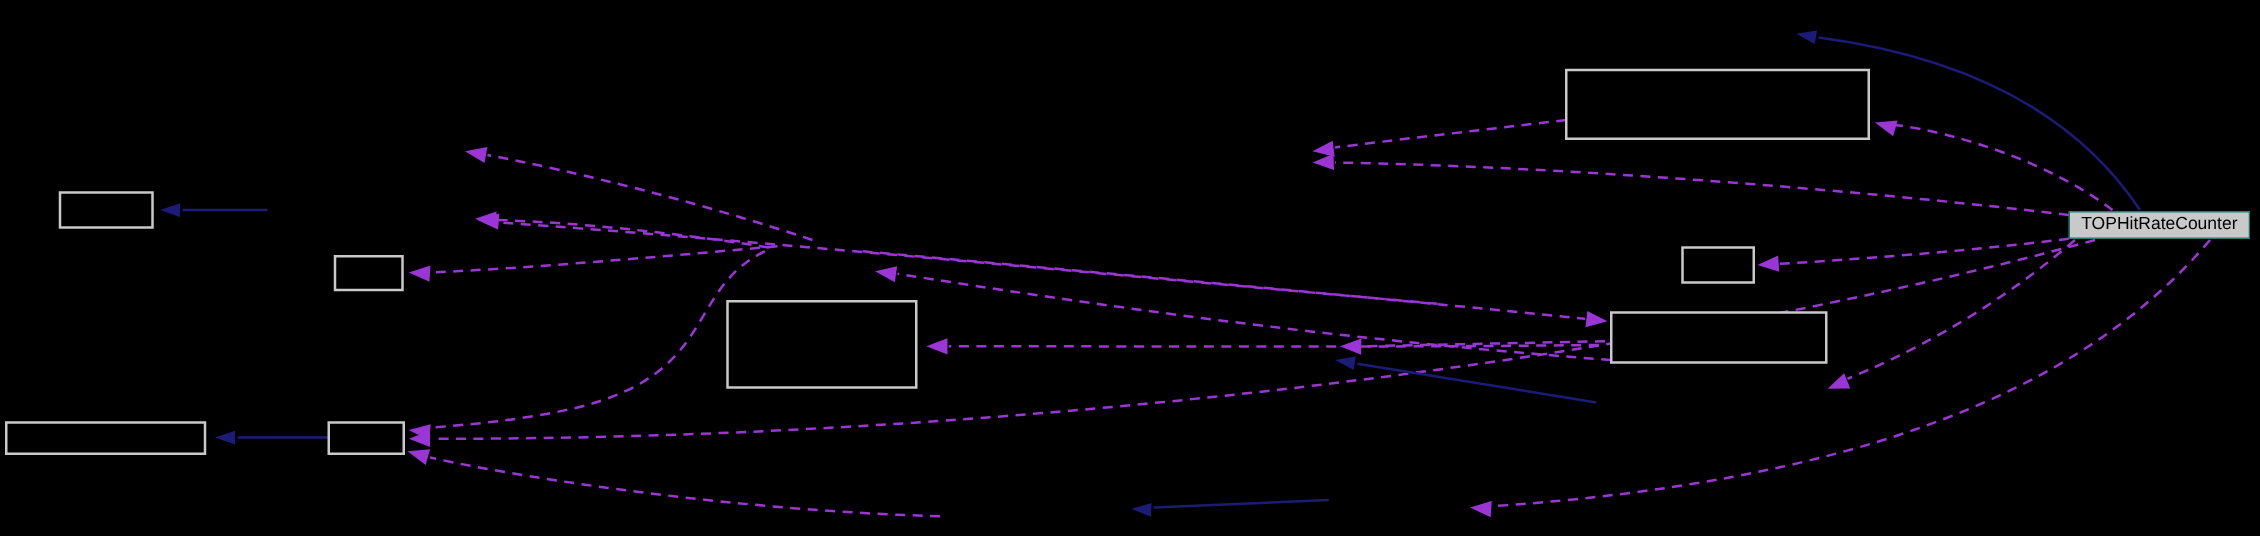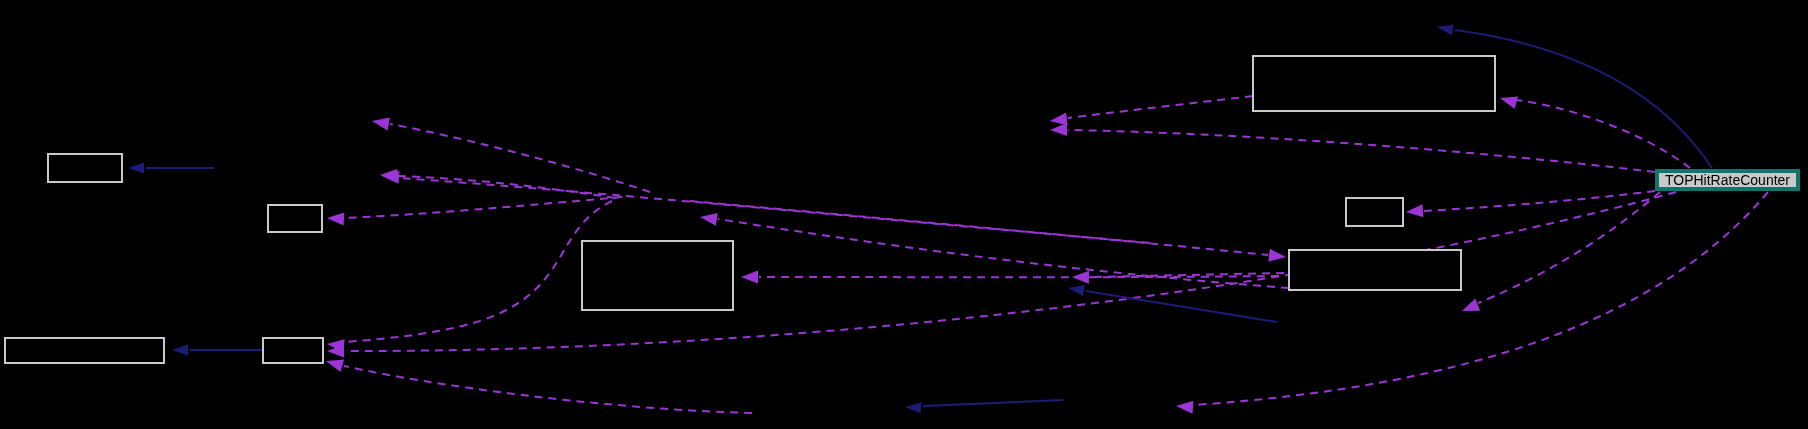--- a/index.html
+++ b/index.html
@@ -1,21 +1,21 @@
 <!DOCTYPE html>
 <html><head>
 <meta charset="utf-8">
 <style>
   html,body{margin:0;padding:0;background:#000;}
   .stage{position:relative;width:1808px;height:429px;background:#000;overflow:hidden;
          font-family:"Liberation Sans","DejaVu Sans",sans-serif;}
   .stage svg{position:absolute;left:0;top:0;}
   .main-node{position:absolute;left:1655px;top:169px;width:145px;height:22px;
-             background:#c9c9c9;border:4px solid #0f766e;box-sizing:border-box;
-             display:flex;align-items:center;justify-content:center;
+             background:#c9c9c9;border:1px solid #0f766e;box-sizing:border-box;
+             display:flex;align-items:flex-start;justify-content:center;
              font-size:14px;color:#000;white-space:nowrap;cursor:pointer;}
 </style>
 </head>
 <body>
 
 <div class="stage">
   <svg id="diagram-svg" width="1808" height="429" viewBox="0 0 1808 429">
       <path d="M1690,168 C1640,130 1565,106 1516,100" fill="none" stroke="#9c35d6" stroke-width="2" stroke-dasharray="8,6"></path>
       <polygon points="1500.0,98.0 1518.1,96.4 1514.5,108.9" fill="#9c35d6"></polygon>
       <path d="M1253,96 C1185,104 1115,112 1068,118" fill="none" stroke="#9c35d6" stroke-width="2" stroke-dasharray="8,6"></path>

